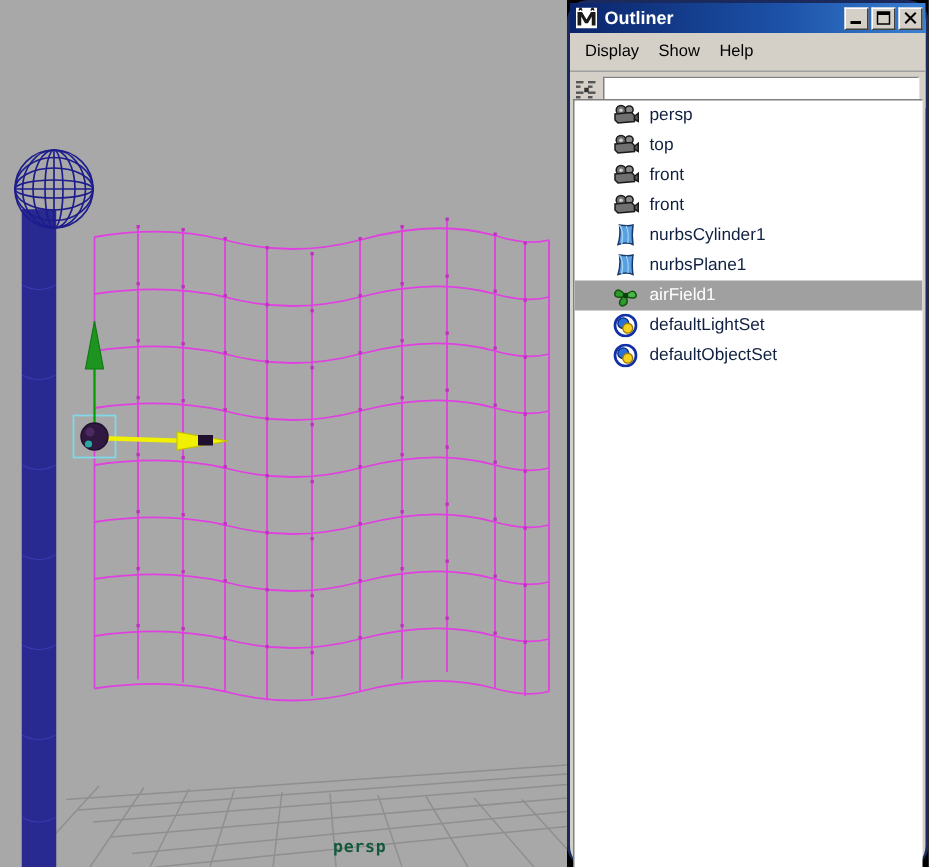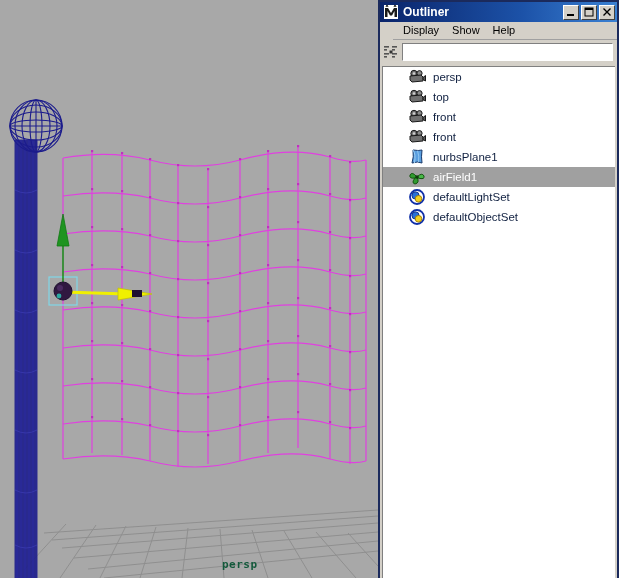--- a/index.html
+++ b/index.html
@@ -43,20 +43,21 @@
     position: absolute;
     left: 378px;
     top: 0;
     width: 241px;
     height: 578px;
     background: #d4d0c8;
     border-left: 2px solid #1b2a5c;
     border-right: 2px solid #1b2a5c;
     border-top: 2px solid #1b2a5c;
     box-sizing: border-box;
+    border-radius: 14px;
   }
 
   .titlebar {
     height: 20px;
     background: linear-gradient(to right, #0a246a 0%, #1c52a8 60%, #3a80d2 100%);
     display: flex;
     align-items: center;
     padding: 0 2px 0 3px;
     box-sizing: border-box;
   }
@@ -82,28 +83,27 @@
     border-left: 1px solid #ffffff;
     border-right: 1px solid #404040;
     border-bottom: 1px solid #404040;
     box-sizing: border-box;
     position: relative;
     cursor: pointer;
   }
   .tbtn svg { position: absolute; left: 0; top: 0; }
 
   .menubar {
-    height: 18px;
+    height: 26px;
     background: #d4d0c8;
     display: flex;
     align-items: center;
     padding-left: 4px;
     border-bottom: 1px solid #a0a0a0;
     box-sizing: border-box;
-    margin-left: 13px;
   }
   .menu-item {
     font-size: 11px;
     color: #000000;
     padding: 1px 7px 2px 6px;
     cursor: pointer;
     white-space: nowrap;
   }
 
   .toolrow {
@@ -482,20 +482,31 @@
         </div>
         <div class="row">
           <span class="row-expand"></span>
           <span class="row-icon">
             <svg width="18" height="16" viewBox="0 0 18 16">
       <path d="M5 1 Q11 2 14 1 Q13 8 14 14 Q10 12 4 14 Q6 8 5 1 Z" fill="#5a9fe0" stroke="#17396b" stroke-width="1"></path>
       <path d="M5 1 Q8 5 6.5 14" fill="none" stroke="#9fd0f5" stroke-width="1"></path>
       <path d="M9.5 1.6 Q11.5 7 10.5 13" fill="none" stroke="#9fd0f5" stroke-width="0.8"></path>
     </svg>
           </span>
+          <span class="row-label">nurbsCylinder1</span>
+        </div>
+        <div class="row">
+          <span class="row-expand"></span>
+          <span class="row-icon">
+            <svg width="18" height="16" viewBox="0 0 18 16">
+      <path d="M5 1 Q11 2 14 1 Q13 8 14 14 Q10 12 4 14 Q6 8 5 1 Z" fill="#5a9fe0" stroke="#17396b" stroke-width="1"></path>
+      <path d="M5 1 Q8 5 6.5 14" fill="none" stroke="#9fd0f5" stroke-width="1"></path>
+      <path d="M9.5 1.6 Q11.5 7 10.5 13" fill="none" stroke="#9fd0f5" stroke-width="0.8"></path>
+    </svg>
+          </span>
           <span class="row-label">nurbsPlane1</span>
         </div>
         <div class="row selected">
           <span class="row-expand"></span>
           <span class="row-icon">
             <svg width="18" height="16" viewBox="0 0 18 16">
       <path d="M9 8 Q4 2 2 6 Q1 10 7 9 Z" fill="#2f9b2f" stroke="#14520f" stroke-width="1"></path>
       <path d="M9 8 Q14 3 16 7 Q17 11 10 9 Z" fill="#46b846" stroke="#14520f" stroke-width="1"></path>
       <path d="M9 8 Q12 14 7 15 Q3 14 7 9 Z" fill="#2f9b2f" stroke="#14520f" stroke-width="1"></path>
       <circle cx="9" cy="8" r="1.8" fill="#0f3d0c"></circle>

